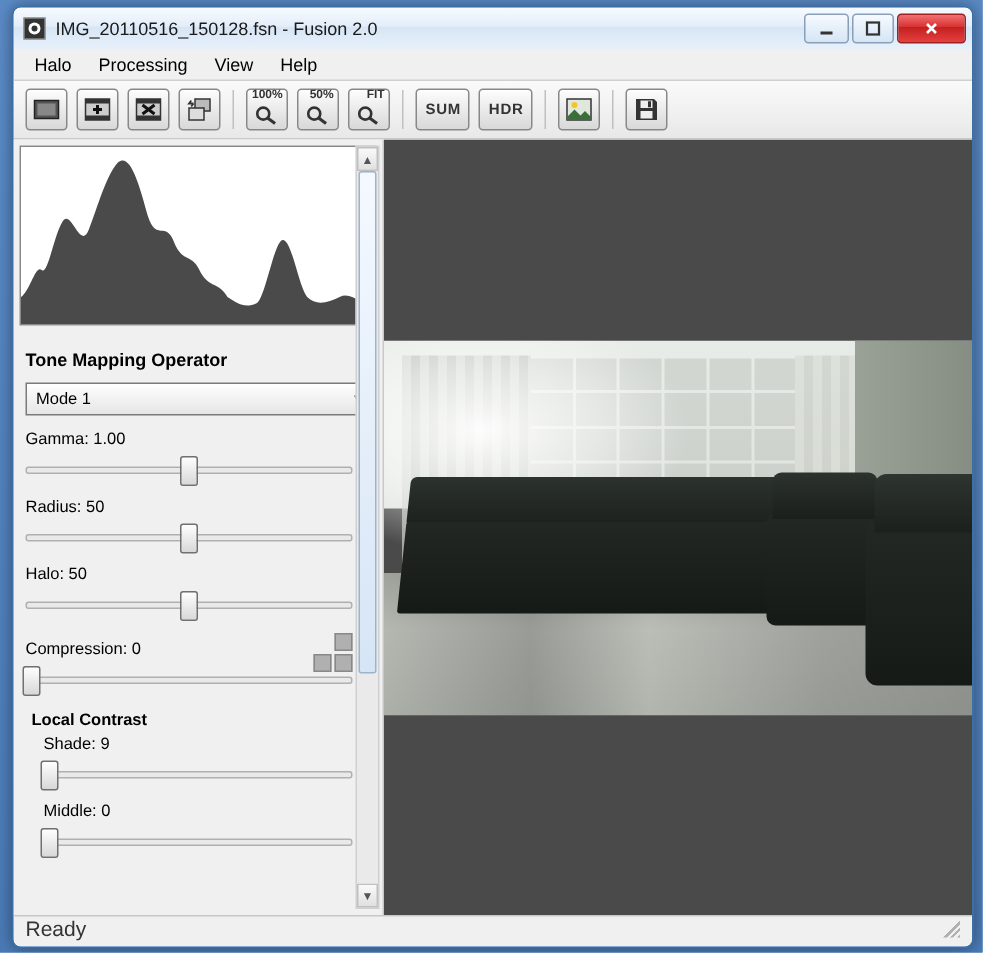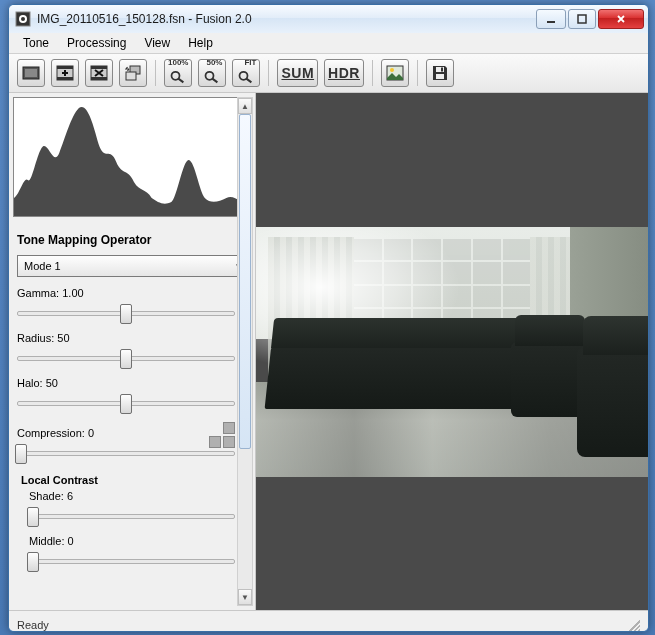--- a/index.html
+++ b/index.html
@@ -105,21 +105,21 @@
     align-items: center;
     justify-content: center;
     font-size: 9px;
     font-weight: bold;
     color: #333;
     padding: 0 3px;
     box-sizing: border-box;
     box-shadow: inset 0 1px 0 rgba(255,255,255,0.6);
   }
   .tbtn.wide { min-width: 36px; }
-  .tbtn.text { font-size: 14px; letter-spacing: 0.5px; text-decoration: underline; }
+  .tbtn.text { font-size: 10px; letter-spacing: 0.5px; }
   .tbtn svg { width: 20px; height: 20px; }
   .tsep { width: 1px; height: 26px; background: #c0c0c0; margin: 0 2px; }
   .tbtn .stack { display:flex; flex-direction:column; align-items:flex-end; line-height:1; }
   .tbtn .stack .pct { font-size:8px; }
 
   
   .workspace {
     flex: 1;
     display: flex;
     background: #f0f0f0;
@@ -306,23 +306,23 @@
     position:absolute; right:0; top:0; width:20%; height:62%;
     background: linear-gradient(to right, #9aa196, #868d82);
   }
 
   
   .statusbar {
     height: 20px;
     background: #f0f0f0;
     border-top: 1px solid #c8c8c8;
     display: flex;
-    align-items: flex-end;
+    align-items: flex-start;
     padding: 0 8px;
-    font-size: 11px;
+    font-size: 14px;
     color: #333;
     justify-content: space-between;
     gap: 36px;
   }
   .resize-grip {
     width: 14px; height: 14px;
     background:
       linear-gradient(135deg, transparent 60%, #b0b0b0 60% 68%, transparent 68% 76%, #b0b0b0 76% 84%, transparent 84% 92%, #b0b0b0 92% 100%);
   }
 </style>
@@ -354,21 +354,21 @@
         </div>
         <div class="winbtn close">
           <svg viewBox="0 0 12 12">
               <path d="M3 3 L9 9 M9 3 L3 9" stroke="#fff" stroke-width="1.8"></path>
             </svg>
         </div>
       </div>
     </div>
 
     <div class="menubar">
-      <div class="menuitem">Tone</div>
+      <div class="menuitem">Halo</div>
       <div class="menuitem">Processing</div>
       <div class="menuitem">View</div>
       <div class="menuitem">Help</div>
     </div>
 
     <div class="toolbar">
       <div class="tbtn" title="frame">
         <svg viewBox="0 0 20 20">
             <rect x="2" y="4" width="16" height="12" fill="#555" stroke="#222"></rect>
             <rect x="4" y="6" width="12" height="8" fill="#888"></rect>
@@ -502,21 +502,21 @@
             </div>
             <div class="slider zero">
               <div class="track"></div>
                 <div class="thumb"></div>
             </div>
           </div>
 
           <div class="section-sub">Local Contrast</div>
 
           <div class="param indent">
-            <div class="plabel">Shade: 6</div>
+            <div class="plabel">Shade: 9</div>
             <div class="slider zero">
               <div class="track"></div>
                 <div class="thumb"></div>
             </div>
           </div>
 
           <div class="param indent">
             <div class="plabel">Middle: 0</div>
             <div class="slider zero">
               <div class="track"></div>

